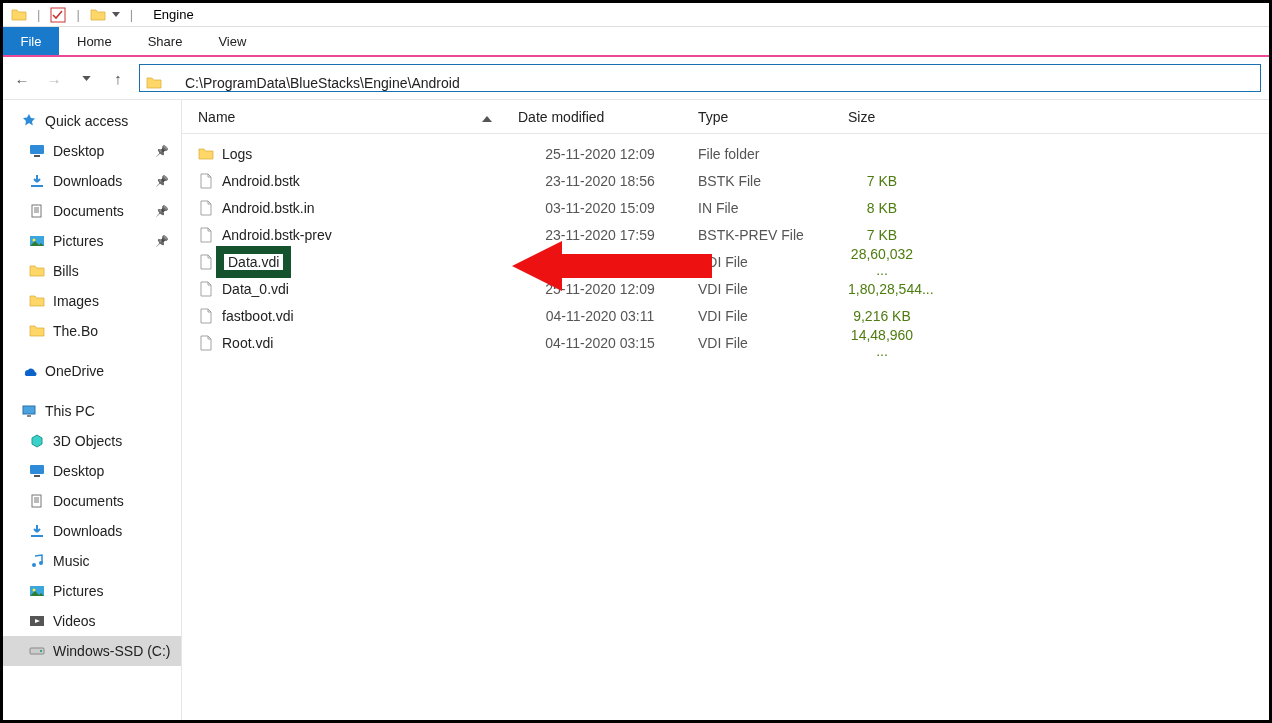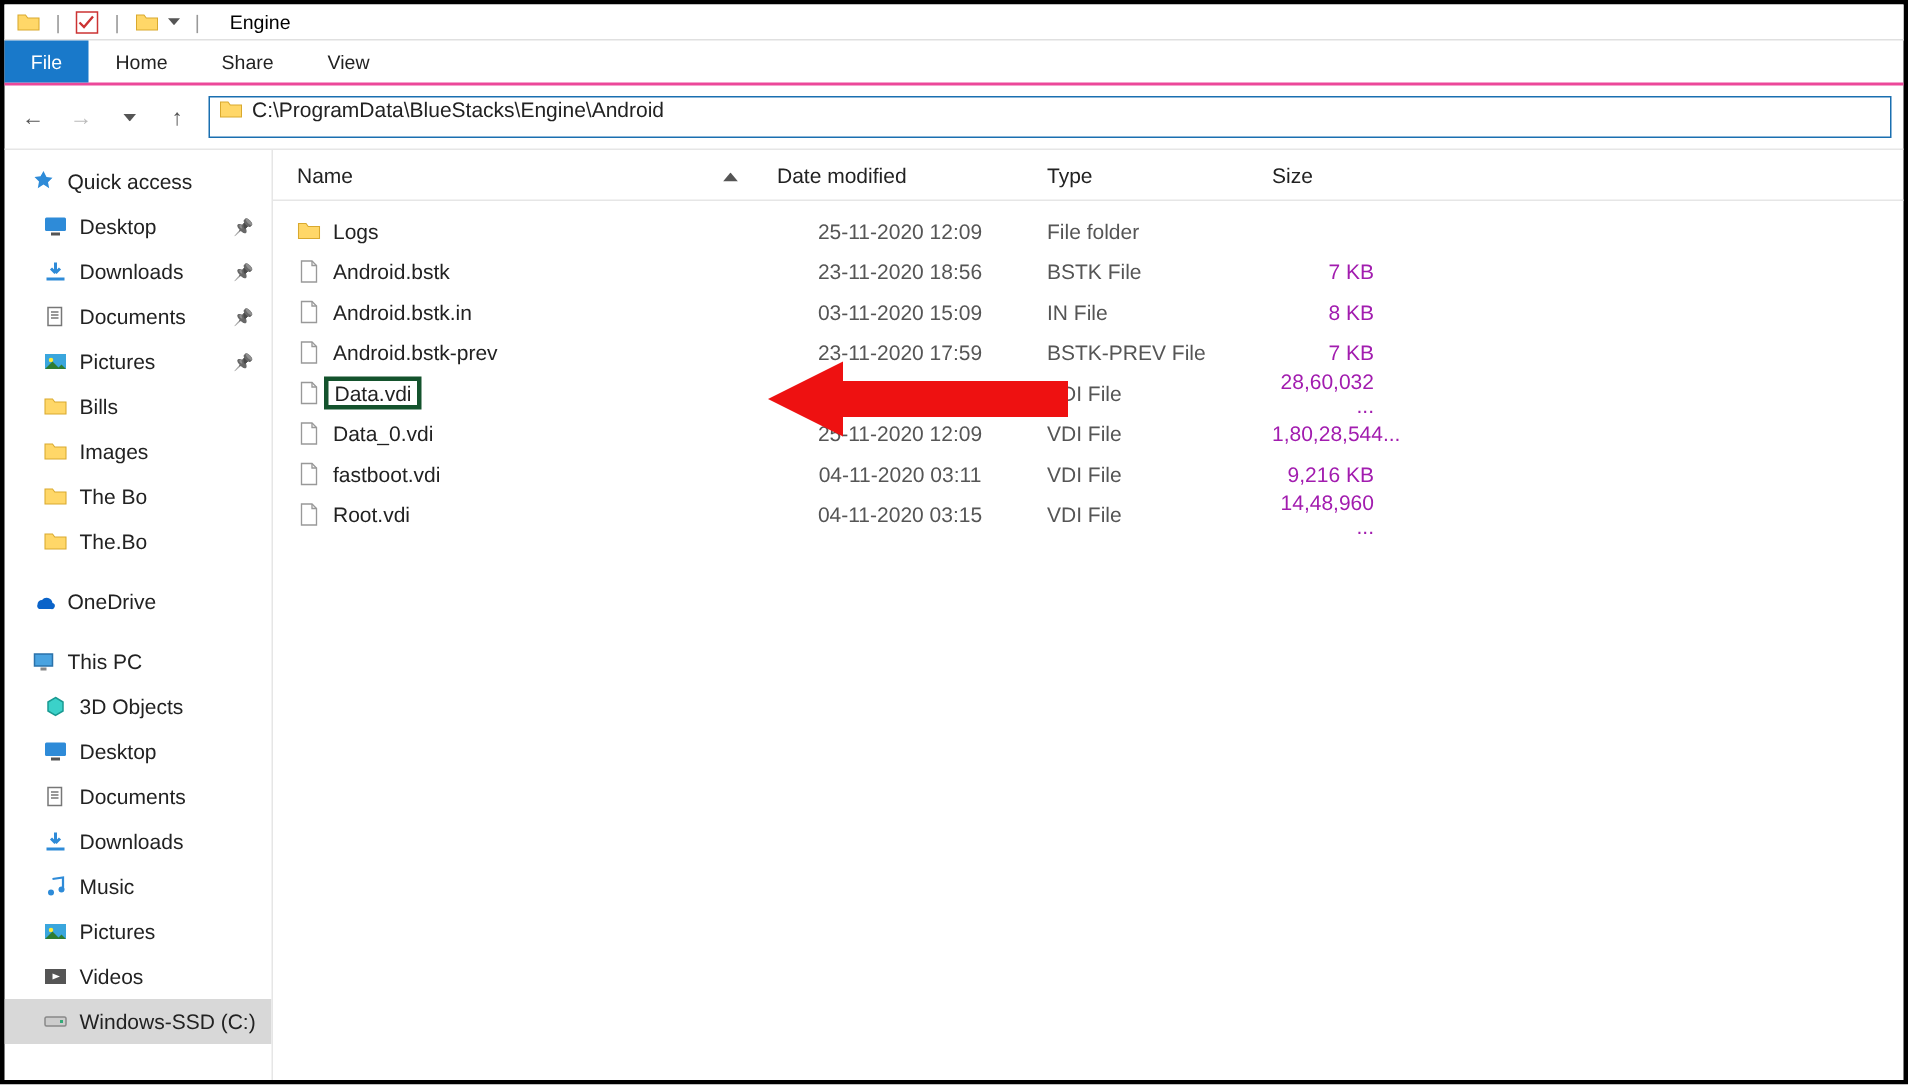--- a/index.html
+++ b/index.html
@@ -16,21 +16,21 @@
 
   
   .ribbon { height:30px; display:flex; align-items:stretch; border-bottom:2px solid #ec4899; }
   .ribbon .file { background:#1979ca; color:#fff; width:56px; display:flex; align-items:center; justify-content:center; font-size:13px; }
   .ribbon .tab { padding:0 18px; display:flex; align-items:center; font-size:13px; color:#222; }
 
   
   .navrow { height:42px; display:flex; align-items:center; gap:10px; padding:0 8px; }
   .navbtn { width:22px; height:22px; display:flex; align-items:center; justify-content:center; color:#555; font-size:15px; }
   .navbtn.dis { color:#bbb; }
-  .addrwrap { flex:1; height:28px; border:1px solid #1a6fb0; display:flex; align-items:flex-start; gap:6px; padding:0 6px; background:#fff; }
+  .addrwrap { flex:1; height:28px; border:1px solid #1a6fb0; display:flex; align-items:flex-end; gap:23px; padding:0 6px; background:#fff; }
   .addrwrap .faddr-icon { width:16px; height:16px; }
   .addrwrap .path { font-size:14px; color:#222; }
 
   
   .body { display:flex; height:calc(100% - 24px - 30px - 42px); border-top:1px solid #e6e6e6; }
   .sidebar { width:179px; border-right:1px solid #e6e6e6; padding:6px 0; overflow:hidden; }
   .side-item { display:flex; align-items:center; height:30px; gap:8px; padding-left:26px; font-size:14px; color:#222; position:relative; }
   .side-item.root { padding-left:18px; }
   .side-item.sel { background:#d8d8d8; }
   .side-sec { margin-bottom:10px; }
@@ -47,25 +47,25 @@
   .col.size { width:100px; text-align:left; }
   .col .sort { position:absolute; right:10px; top:4px; font-size:10px; color:#555; }
   .col::after { content:""; position:absolute; right:0; top:8px; bottom:8px; width:1px; background:#e0e0e0; }
 
   .rows { padding-top:6px; position:relative; }
   .row { height:27px; display:flex; align-items:center; font-size:14px; color:#222; }
   .cell { padding-left:16px; }
   .cell.name { width:320px; display:flex; align-items:center; gap:8px; }
   .cell.date { width:180px; color:#555;text-align:center; }
   .cell.type { width:150px; color:#555; }
-  .cell.size { width:100px; color:#a21caf; text-align:right; padding-right:16px; }
+  .cell.size { width:100px; color:#4d7c0f; text-align:center; padding-right:16px; }
   .f-icon { width:16px; height:16px; display:inline-flex; }
 
   
-  .hl { border:3px solid #14532d; padding:0 4px; margin-left:-6px; }
+  .hl { border:8px solid #14532d; padding:0 4px; margin-left:-6px; }
 
   
   .arrow { position:absolute; left:330px; top:102px; width:200px; height:60px; pointer-events:none; }
   .arrow svg { width:200px; height:60px; }
 
   
 </style>
 </head>
 <body>
 <div class="frame">
@@ -248,28 +248,20 @@
                 </svg>
               </span>
               <span>Images</span>
             </div>
             <div class="side-item">
               <span class="sb-icon">
                 <svg width="16" height="16">
                   <use href="#i-folder"></use>
                 </svg>
               </span>
-              <span>The Bo</span>
-            </div>
-            <div class="side-item">
-              <span class="sb-icon">
-                <svg width="16" height="16">
-                  <use href="#i-folder"></use>
-                </svg>
-              </span>
               <span>The.Bo</span>
             </div>
           </div>
     </div>
     <div class="side-sec">
       <div class="side-item root">
         <span class="sb-icon">
               <svg width="16" height="16">
                 <use href="#i-onedrive"></use>
               </svg>

